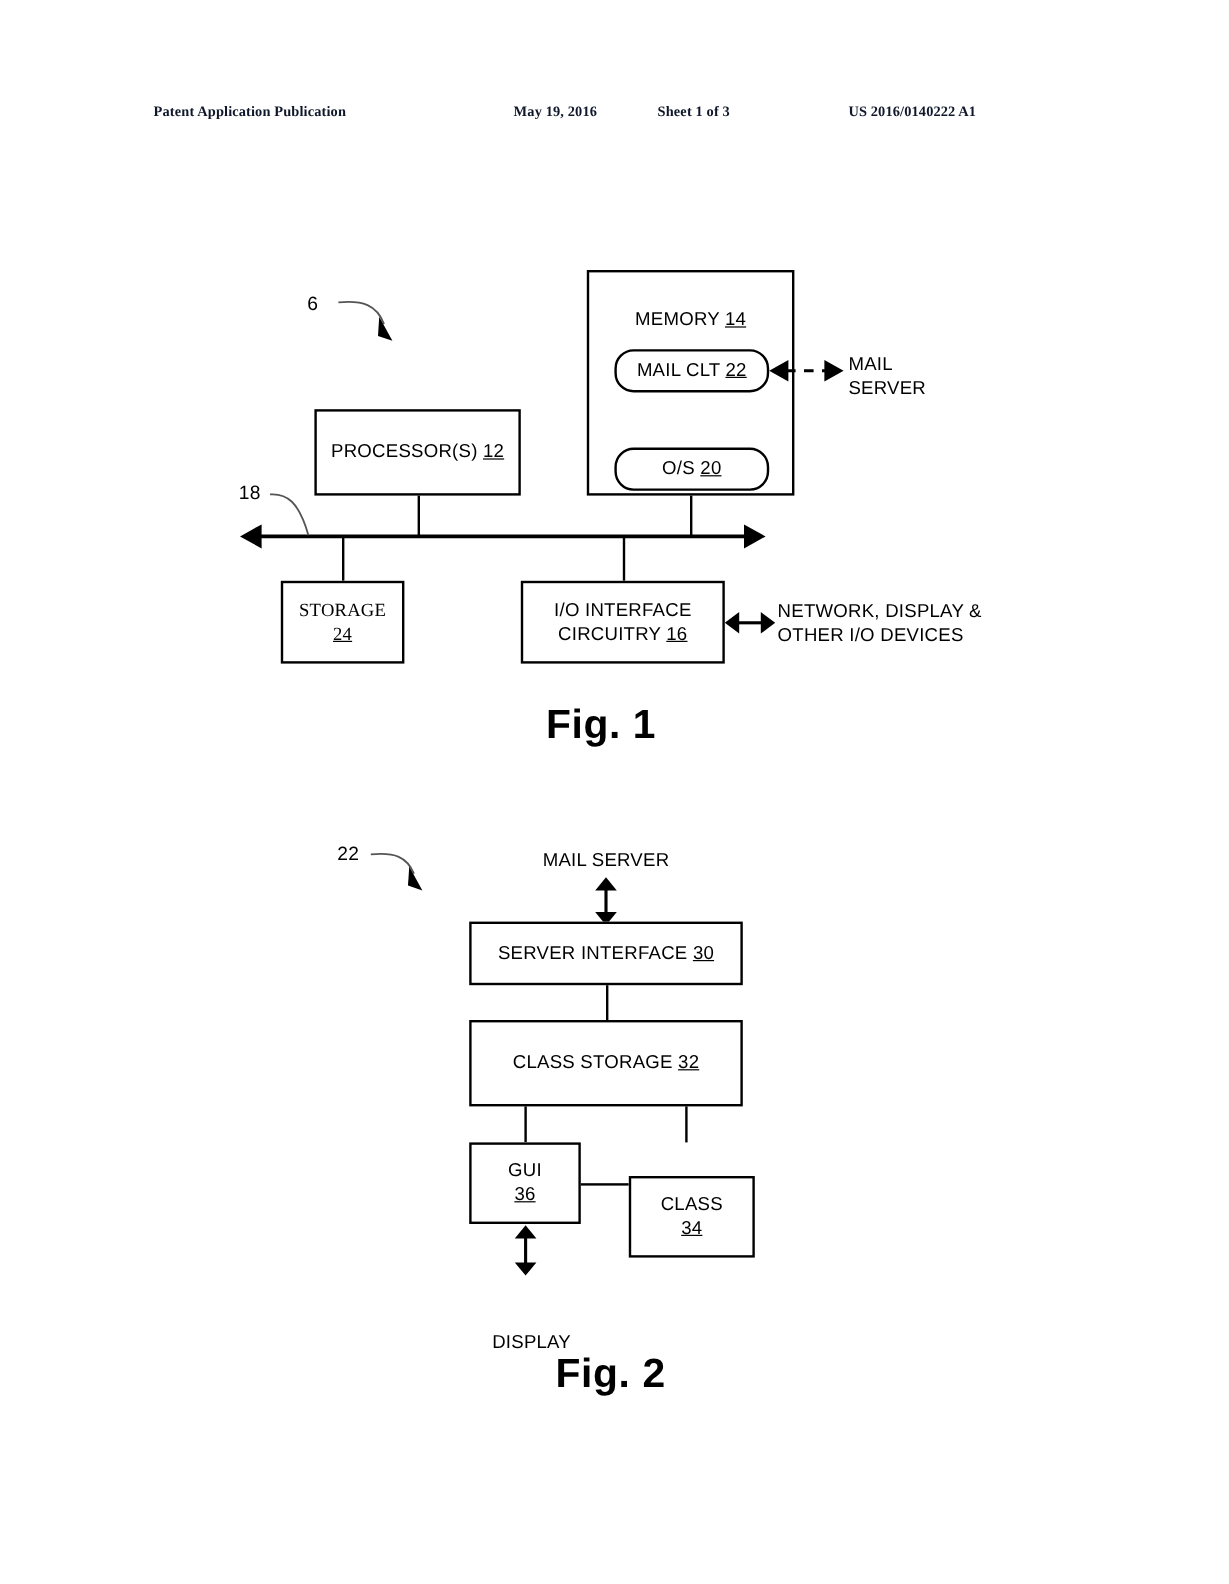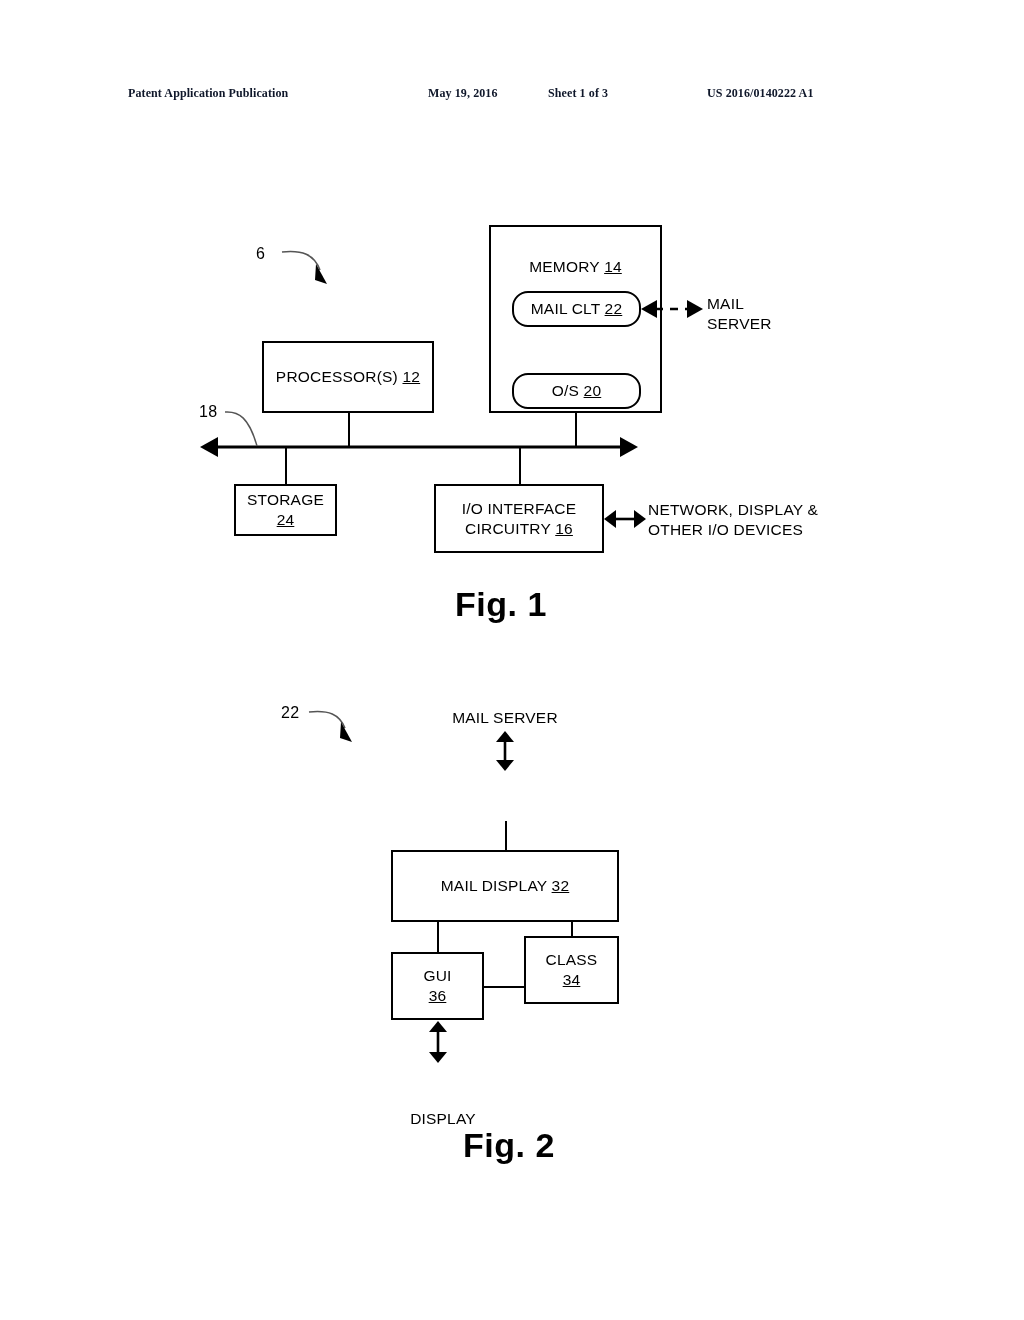--- a/index.html
+++ b/index.html
@@ -153,21 +153,21 @@
     <path d="M 18 12 L 424 12" stroke="#000" stroke-width="3" fill="none"></path>
     <path d="M 20 2 L 2 12 L 20 22 Z" fill="#000"></path>
     <path d="M 422 2 L 440 12 L 422 22 Z" fill="#000"></path>
   </svg>
   <span class="leader-num" style="left:199px; top:403px;">18</span>
   <svg class="svg-layer" style="left:225px; top:404px; width:45px; height:48px;">
     <path d="M 0 8 C 14 7, 24 14, 32 42" stroke="#555" stroke-width="1.5" fill="none"></path>
   </svg>
 
   <div class="vline" style="left:285px; top:447px; height:37px;"></div>
-  <div class="box" style="left:234px; top:484px; width:103px; height:52px;">
+  <div class="box" style="left:234px; top:484px; width:103px; height:69px;font-family:Liberation Serif, serif;">
     <span class="box-label"><span>STORAGE</span>
 <u class="ref">24</u></span>
   </div>
 
   <div class="vline" style="left:519px; top:447px; height:37px;"></div>
   <div class="box" style="left:434px; top:484px; width:170px; height:69px;">
     <span class="box-label"><span>I/O INTERFACE
 CIRCUITRY </span><u class="ref">16</u></span>
   </div>
 
@@ -191,38 +191,41 @@
   </svg>
 
   <span class="plain-text" style="left:405px; top:708px; width:200px;">MAIL SERVER</span>
 
   <svg class="svg-layer" style="left:492px; top:731px; width:26px; height:40px;">
     <path d="M 13 9 L 13 31" stroke="#000" stroke-width="2.6" fill="none"></path>
     <path d="M 4 11 L 13 0 L 22 11 Z" fill="#000"></path>
     <path d="M 4 29 L 13 40 L 22 29 Z" fill="#000"></path>
   </svg>
 
+  <div class="box" style="left:391px; top:768px; width:228px; height:53px;">
+    <span class="box-label"><span>SERVER INTERFACE </span><u class="ref">30</u></span>
+  </div>
 
   <div class="vline" style="left:505px; top:821px; height:29px; border-left-width:2px;"></div>
 
   <div class="box" style="left:391px; top:850px; width:228px; height:72px;">
-    <span class="box-label"><span>MAIL DISPLAY </span><u class="ref">32</u></span>
+    <span class="box-label"><span>CLASS STORAGE </span><u class="ref">32</u></span>
   </div>
 
   <div class="vline" style="left:437px; top:922px; height:30px; border-left-width:2px;"></div>
   <div class="vline" style="left:571px; top:922px; height:30px; border-left-width:2px;"></div>
 
   <div class="box" style="left:391px; top:952px; width:93px; height:68px;">
     <span class="box-label"><span>GUI</span>
 <u class="ref">36</u></span>
   </div>
 
   <div class="hline thinline" style="left:484px; top:986px; width:40px;"></div>
 
-  <div class="box" style="left:524px; top:936px; width:95px; height:68px;">
+  <div class="box" style="left:524px; top:980px; width:105px; height:68px;">
     <span class="box-label"><span>CLASS</span>
 <u class="ref">34</u></span>
   </div>
 
   <svg class="svg-layer" style="left:425px; top:1021px; width:26px; height:42px;">
     <path d="M 13 9 L 13 33" stroke="#000" stroke-width="2.6" fill="none"></path>
     <path d="M 4 11 L 13 0 L 22 11 Z" fill="#000"></path>
     <path d="M 4 31 L 13 42 L 22 31 Z" fill="#000"></path>
   </svg>
   <span class="plain-text" style="left:358px; top:1069px; width:170px;margin-top:40px;">DISPLAY</span>

